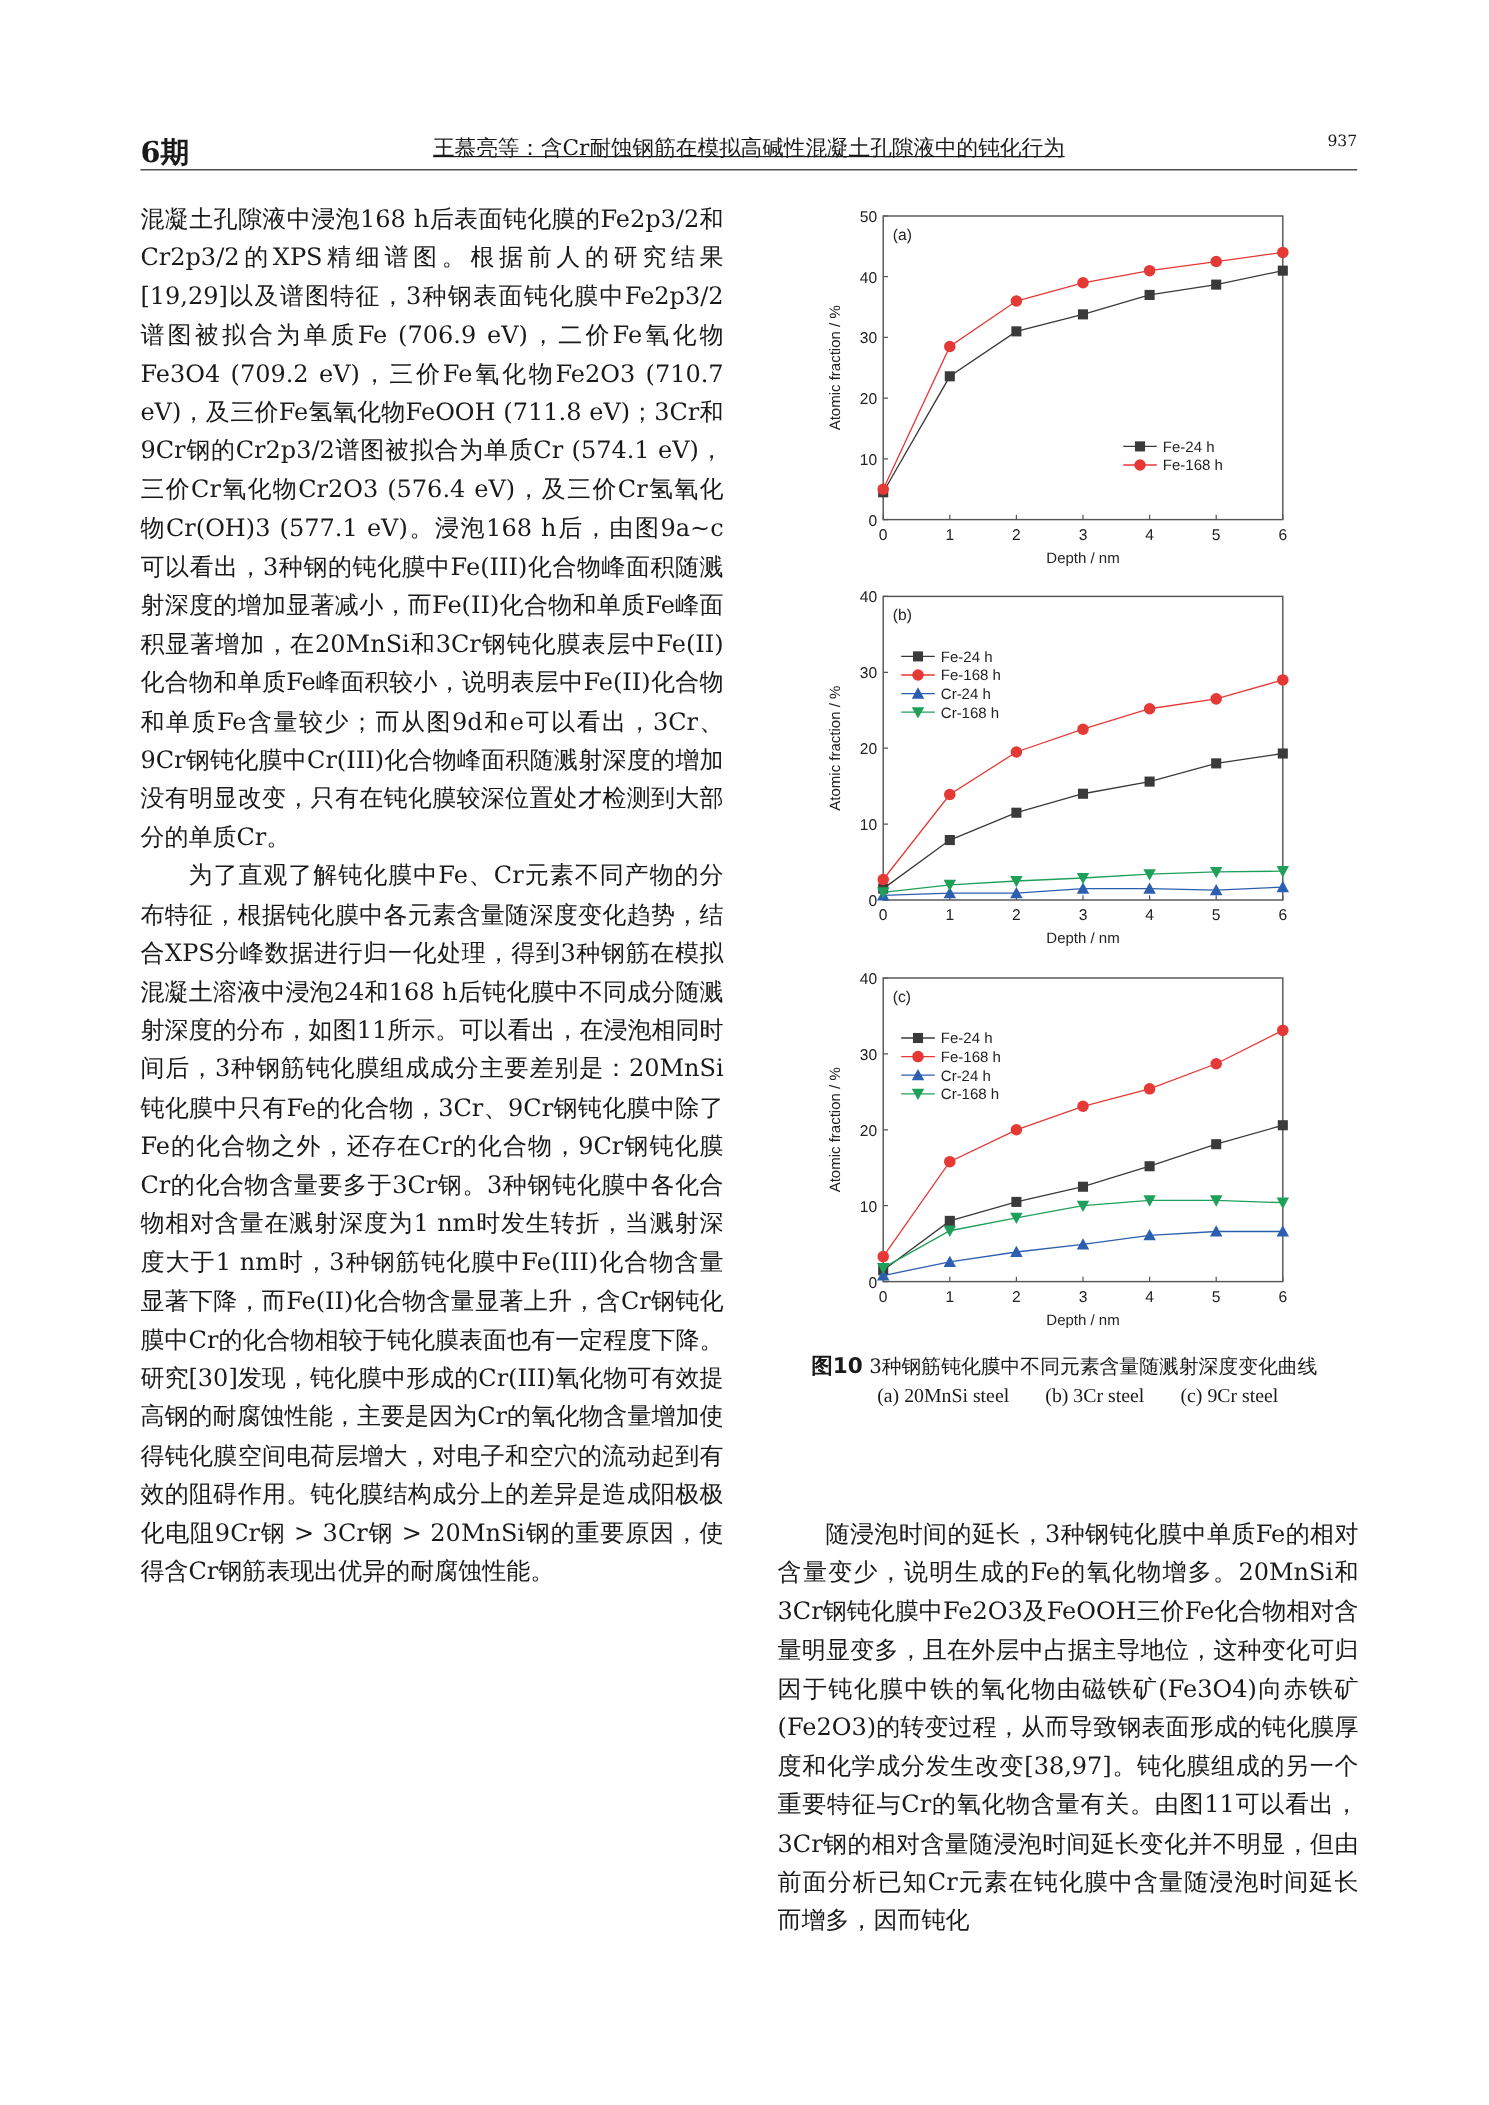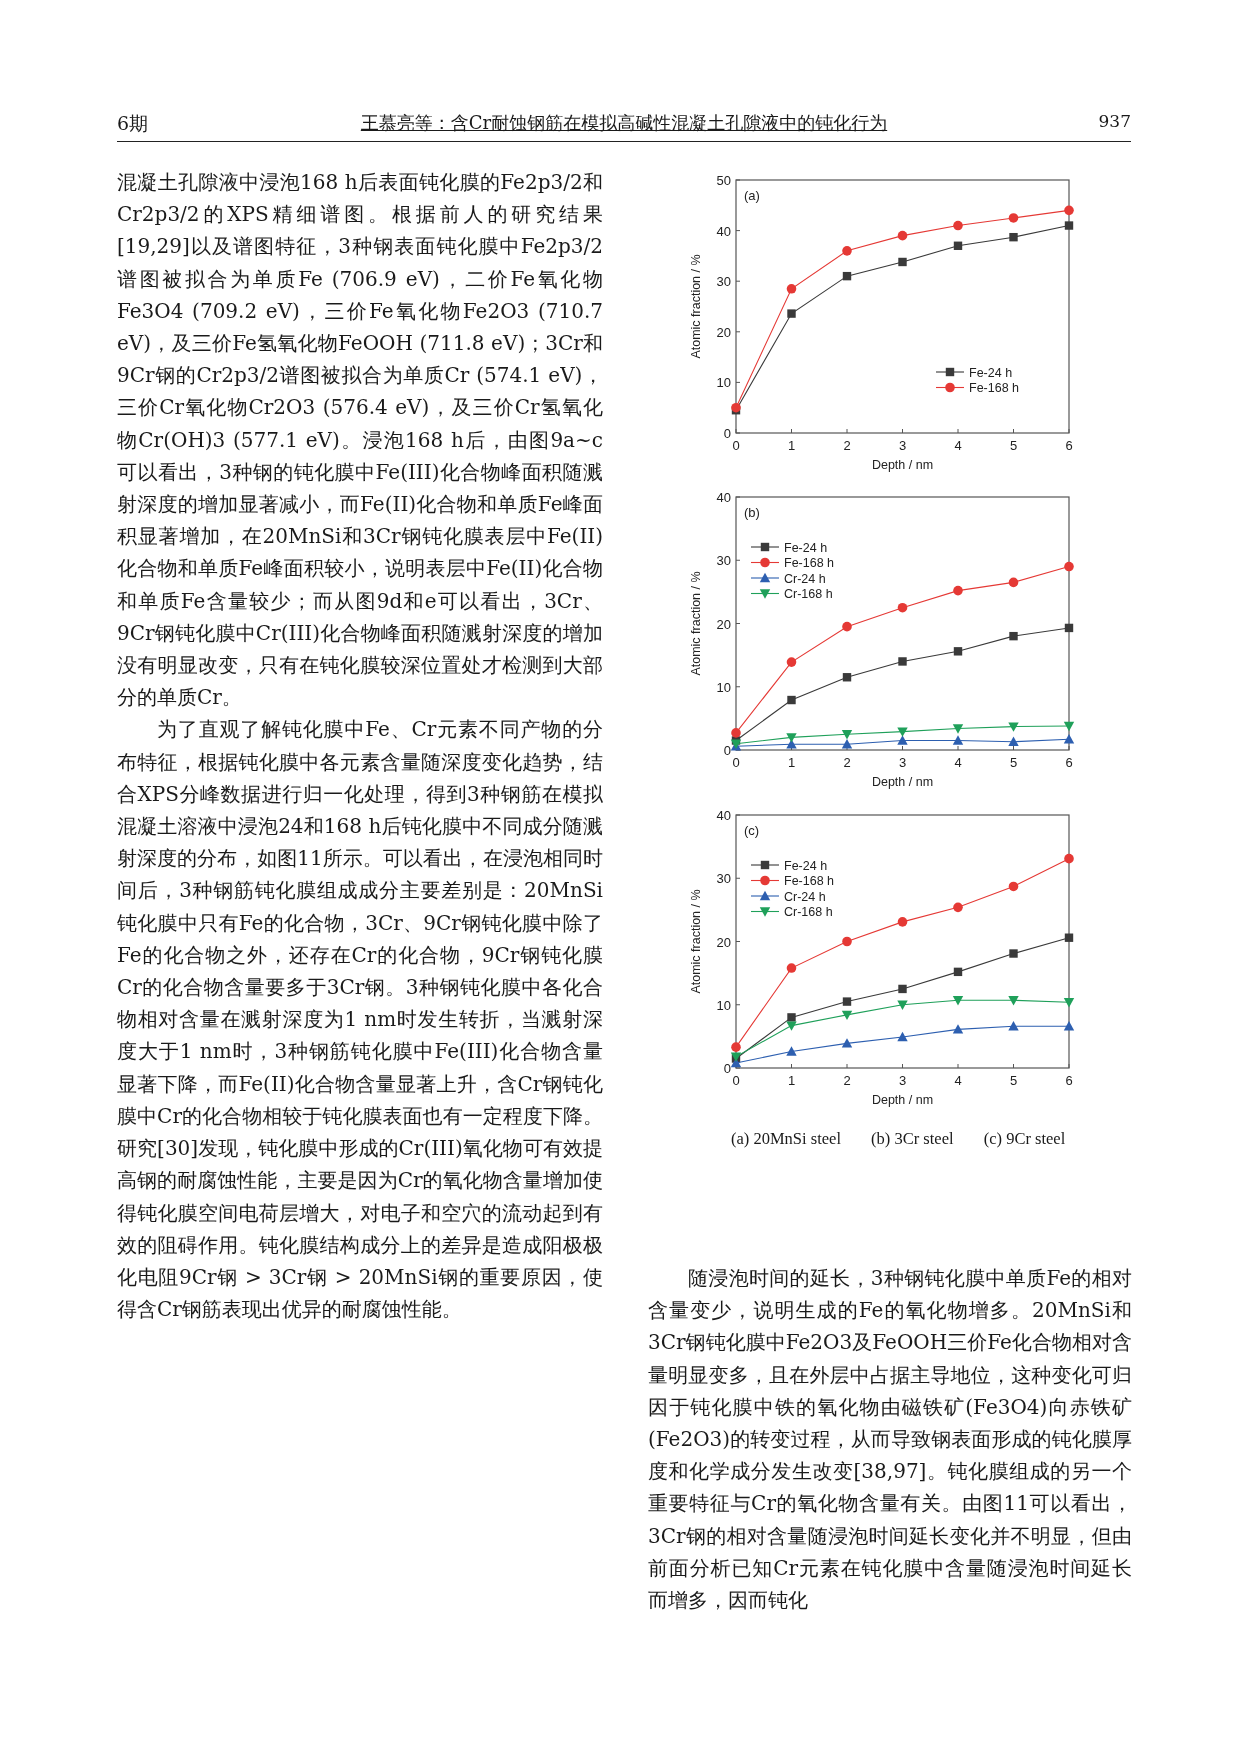--- a/index.html
+++ b/index.html
@@ -1,22 +1,22 @@
 <!DOCTYPE html>
 <html><head>
 <meta charset="utf-8">
 <style>
   html, body { margin:0; padding:0; background:#fff; }
   body { width:1241px; height:1754px; position:relative; overflow:hidden;
          font-family:"DejaVu Serif","Liberation Serif",serif; color:#1a1a1a; }
   .header { position:absolute; left:117px; top:105px; width:1014px; height:36px;
             border-bottom:1.5px solid #222; }
-  .header .l { position:absolute; left:0; top:6px; font-size:19px; }
+  .header .l { position:absolute; left:0; top:6px; font-size:24px;font-weight:bold; }
   .header .c { position:absolute; left:0; right:0; top:6px; text-align:center; font-size:18px;text-decoration:underline; }
-  .header .r { position:absolute; right:0; top:6px; font-size:17px; }
+  .header .r { position:absolute; right:0; top:6px; font-size:13px; }
   .col { position:absolute; font-size:20px; line-height:32.2px; text-align:justify; }
   .col p { margin:0; }
   .col p.ind { text-indent:2em; }
   .left { left:117px; top:166px; width:486px; }
   .right-text { left:648px; top:1262px; width:484px; }
   .b { font-family:"DejaVu Sans","Liberation Sans",sans-serif; font-weight:bold; font-size:18px; }
   .chart { position:absolute; }
   .chart svg text { font-family:"Liberation Sans","DejaVu Sans",sans-serif; }
   .caption { position:absolute; left:676px; top:1127px; width:440px; font-size:16.5px; line-height:24px; }
   .caption .row { position:relative; }
@@ -241,20 +241,24 @@
       <line x1="75" y1="96" x2="103" y2="96" stroke="#2d5fb0" stroke-width="1.1"></line>
       <polygon points="89,90.8 83.8,100.2 94.2,100.2" fill="#2d5fb0"></polygon>
       <text x="108" y="100.5" font-size="12.5" fill="#222">Cr-24 h</text>
       <line x1="75" y1="111.5" x2="103" y2="111.5" stroke="#1fa05a" stroke-width="1.1"></line>
       <polygon points="89,116.7 83.8,107.3 94.2,107.3" fill="#1fa05a"></polygon>
       <text x="108" y="116" font-size="12.5" fill="#222">Cr-168 h</text>
     </svg>
 </div>
 
 <div class="caption">
+  <div class="row hang">
+    <span class="b">图10</span>
+    <span>3种钢筋钝化膜中不同元素含量随溅射深度变化曲线</span>
+  </div>
   <div class="row subs" style="font-family:'Liberation Serif',serif;">
     <span>(a) 20MnSi steel</span>
     <span>(b) 3Cr steel</span>
     <span>(c) 9Cr steel</span>
   </div>
 </div>
 
 <div class="col right-text">
   <p class="ind">随浸泡时间的延长，3种钢钝化膜中单质Fe的相对含量变少，说明生成的Fe的氧化物增多。20MnSi和3Cr钢钝化膜中Fe2O3及FeOOH三价Fe化合物相对含量明显变多，且在外层中占据主导地位，这种变化可归因于钝化膜中铁的氧化物由磁铁矿(Fe3O4)向赤铁矿(Fe2O3)的转变过程，从而导致钢表面形成的钝化膜厚度和化学成分发生改变[38,97]。钝化膜组成的另一个重要特征与Cr的氧化物含量有关。由图11可以看出，3Cr钢的相对含量随浸泡时间延长变化并不明显，但由前面分析已知Cr元素在钝化膜中含量随浸泡时间延长而增多，因而钝化</p>
 </div>

